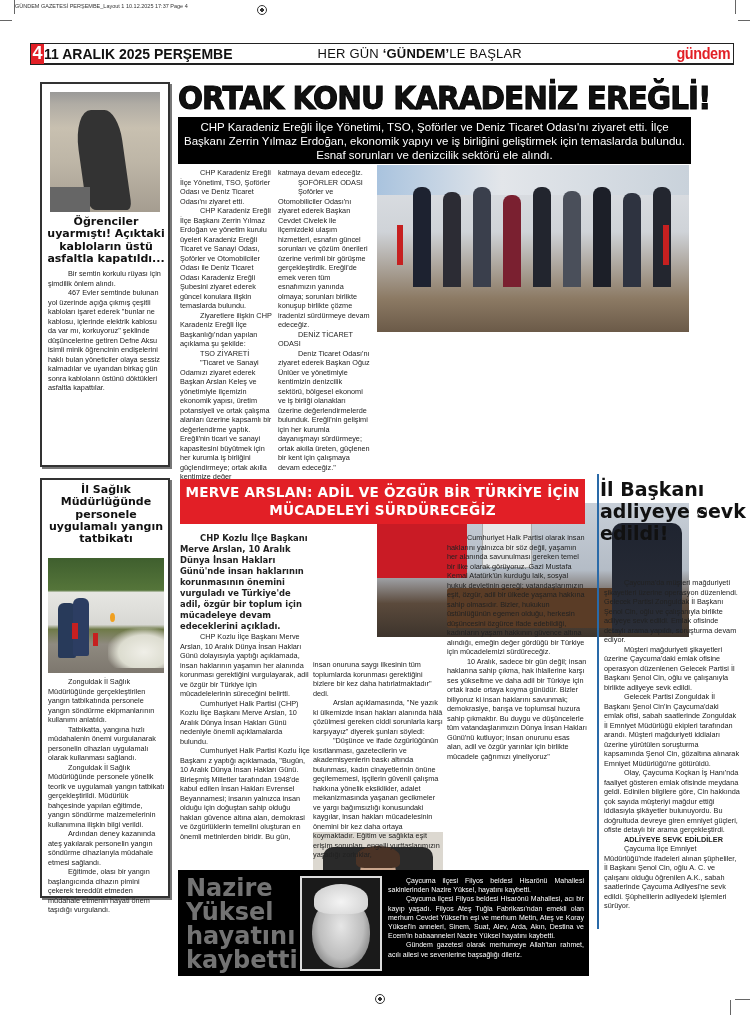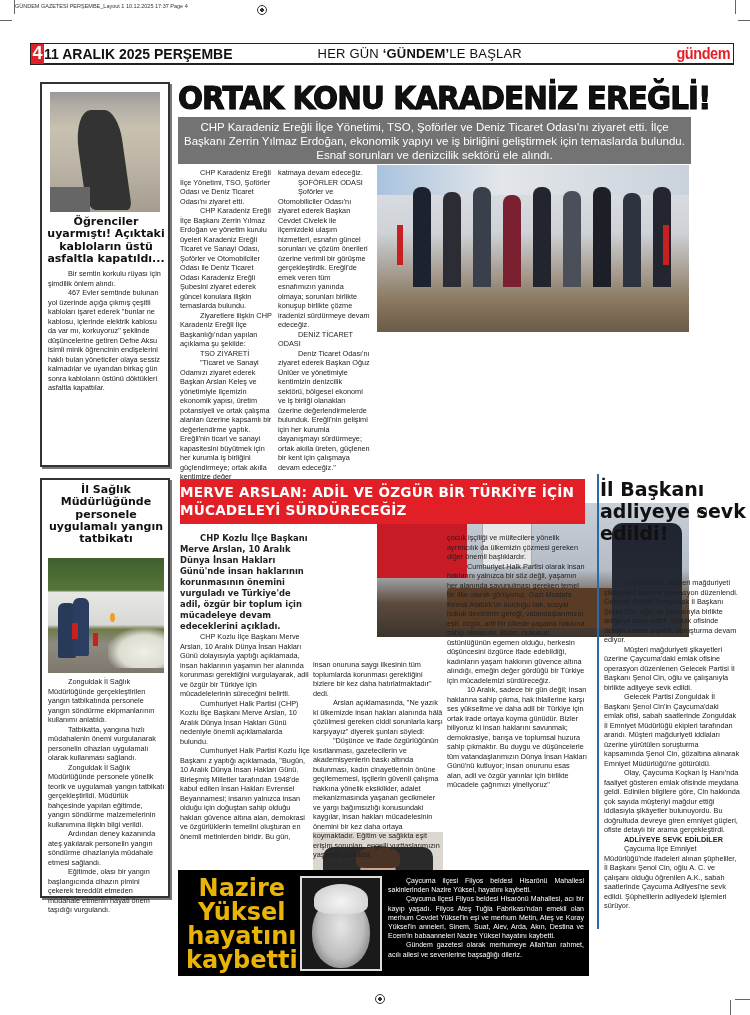--- a/index.html
+++ b/index.html
@@ -9,33 +9,33 @@
   .crop-mark { width: 1px; background: #666; }
   .crop-h { height: 1px; background: #666; }
   .reg-mark { width: 10px; height: 10px; border: 1px solid #333; border-radius: 50%; background: radial-gradient(circle, #333 30%, #fff 32%); }
   .header-bar { left: 30px; top: 43px; width: 704px; height: 22px; border: 1px solid #222; border-bottom-width: 2px; display: flex; align-items: center; }
   .page-num { background: #e21f26; color: #fff; font-weight: bold; font-size: 18px; width: 13px; height: 20px; display: flex; align-items: center; justify-content: center; font-family: "Liberation Sans", sans-serif; }
   .header-date { font-size: 14px; font-weight: bold; margin-left: 0; }
   .header-slogan { font-size: 13px; margin-left: 85px; letter-spacing: 0.2px; text-align: center; }
   .header-slogan b { font-weight: bold; }
   .header-logo { margin-left: auto; color: #e21f26; font-weight: bold; font-size: 17px; margin-right: 3px; font-family: "Liberation Sans Narrow", "Liberation Sans", sans-serif; letter-spacing: -0.5px; transform: scaleX(0.85); transform-origin: right; }
   .main-headline { left: 178px; top: 79px; font-size: 32px; font-weight: 900; font-family: "DejaVu Sans", sans-serif; letter-spacing: -1px; transform: scaleX(0.92); transform-origin: left; white-space: nowrap; -webkit-text-stroke: 1px #000; }
-  .lead-box { left: 178px; top: 117px; width: 513px; height: 47px; background: #737373; color: #fff; font-size: 11.5px; line-height: 14px; text-align: center; padding: 3px 4px; }
+  .lead-box { left: 178px; top: 117px; width: 513px; height: 47px; background: #000000; color: #fff; font-size: 11.5px; line-height: 14px; text-align: center; padding: 3px 4px; }
   .col-text { font-size: 7.3px; line-height: 9.5px; color: #222; text-align: left; }
   .col-text p { text-indent: 20px; }
   .col-text p.sub { text-indent: 20px; }
   .col-text p.sub-b { text-indent: 20px; font-weight: bold; }
   .box-left { border: 2px solid #333; box-shadow: 2px 2px 0 #777; background: #fff; }
   .photo { background: #888; overflow: hidden; position: relative; }
   .box-title { font-family: "DejaVu Sans", sans-serif; font-weight: 900; text-align: center; line-height: 1.12; }
-  .red-banner { left: 180px; top: 479px; width: 405px; height: 45px; background: #e21f26; color: #fff; font-family: "DejaVu Sans", sans-serif; font-weight: 900; font-size: 13.6px; line-height: 18px; padding-top: 4px; letter-spacing: 0.2px; }
+  .red-banner { left: 180px; top: 479px; width: 405px; height: 45px; background: #e21f26; color: #fff; font-family: "DejaVu Sans", sans-serif; font-weight: 900; text-align: center; font-size: 13.6px; line-height: 18px; padding-top: 4px; letter-spacing: 0.2px; }
   .blue-rule { left: 597px; top: 474px; width: 2px; height: 455px; background: #2a6aa8; }
   .right-title { left: 600px; top: 478px; width: 150px; font-family: "DejaVu Sans", sans-serif; font-weight: 900; text-align: left; font-size: 19px; line-height: 22px; }
   .obit { left: 178px; top: 870px; width: 411px; height: 106px; background: #000; color: #fff; }
-  .obit-title { left: 8px; top: 6px; font-family: "DejaVu Sans", sans-serif; font-weight: 900; font-size: 24px; line-height: 24px; color: #eab308; text-align: center; }
+  .obit-title { left: 8px; top: 6px; font-family: "DejaVu Sans", sans-serif; font-weight: 900; font-size: 24px; line-height: 24px; color: #737373; }
   .obit-photo { left: 122px; top: 6px; width: 82px; height: 95px; border: 2px solid #ddd; background: #1a1a1a; overflow: hidden; }
   .obit-text { left: 210px; top: 6px; width: 196px; font-size: 7px; line-height: 9.2px; text-align: justify; color: #fff; }
   .obit-text p { text-indent: 18px; }
   .obit-text p.first { text-indent: 18px; }
 </style>
 </head>
 <body>
 
 <div class="abs slug">GÜNDEM GAZETESİ PERŞEMBE_Layout 1  10.12.2025  17:37  Page 4</div>
 <div class="abs crop-mark" style="left:14px;top:0;height:14px;"></div>
@@ -146,21 +146,20 @@
   <div style="position:absolute;left:43px;top:14px;width:44px;height:22px;background:#4a3326;border-radius:50% 50% 20% 20%;"></div>
 </div>
 
 <div class="abs col-text" style="left:313px;top:660px;width:130px;">
   <p style="text-indent:0">insan onuruna saygı ilkesinin tüm toplumlarda korunması gerektiğini bizlere bir kez daha hatırlatmaktadır" dedi.</p>
   <p>Arslan açıklamasında, "Ne yazık ki ülkemizde insan hakları alanında hâlâ çözülmesi gereken ciddi sorunlarla karşı karşıyayız" diyerek şunları söyledi:</p>
   <p>"Düşünce ve ifade özgürlüğünün kısıtlanması, gazetecilerin ve akademisyenlerin baskı altında bulunması, kadın cinayetlerinin önüne geçilememesi, işçilerin güvenli çalışma hakkına yönelik eksiklikler, adalet mekanizmasında yaşanan gecikmeler ve yargı bağımsızlığı konusundaki kaygılar, insan hakları mücadelesinin önemini bir kez daha ortaya koymaktadır. Eğitim ve sağlıkta eşit erişim sorunları, engelli yurttaşlarımızın yaşadığı zorluklar,</p>
 </div>
 
 <div class="abs col-text" style="left:447px;top:533px;width:140px;">
-  <p style="text-indent:0">çocuk işçiliği ve mültecilere yönelik ayrımcılık da ülkemizin çözmesi gereken diğer önemli başlıklardır.</p>
   <p>Cumhuriyet Halk Partisi olarak insan haklarını yalnızca bir söz değil, yaşamın her alanında savunulması gereken temel bir ilke olarak görüyoruz. Gazi Mustafa Kemal Atatürk'ün kurduğu laik, sosyal hukuk devletinin gereği; vatandaşlarımızın eşit, özgür, adil bir ülkede yaşama hakkına sahip olmasıdır. Bizler, hukukun üstünlüğünün egemen olduğu, herkesin düşüncesini özgürce ifade edebildiği, kadınların yaşam hakkının güvence altına alındığı, emeğin değer gördüğü bir Türkiye için mücadelemizi sürdüreceğiz.</p>
   <p>10 Aralık, sadece bir gün değil; insan haklarına sahip çıkma, hak ihlallerine karşı ses yükseltme ve daha adil bir Türkiye için ortak irade ortaya koyma günüdür. Bizler biliyoruz ki insan haklarını savunmak; demokrasiye, barışa ve toplumsal huzura sahip çıkmaktır. Bu duygu ve düşüncelerle tüm vatandaşlarımızın Dünya İnsan Hakları Günü'nü kutluyor; insan onurunu esas alan, adil ve özgür yarınlar için birlikte mücadele çağrımızı yineliyoruz"</p>
 </div>
 
 <div class="abs obit">
   <div class="abs obit-title">
     <div>Nazire</div>
     <div>Yüksel</div>
     <div>hayatını</div>
     <div>kaybetti</div>

